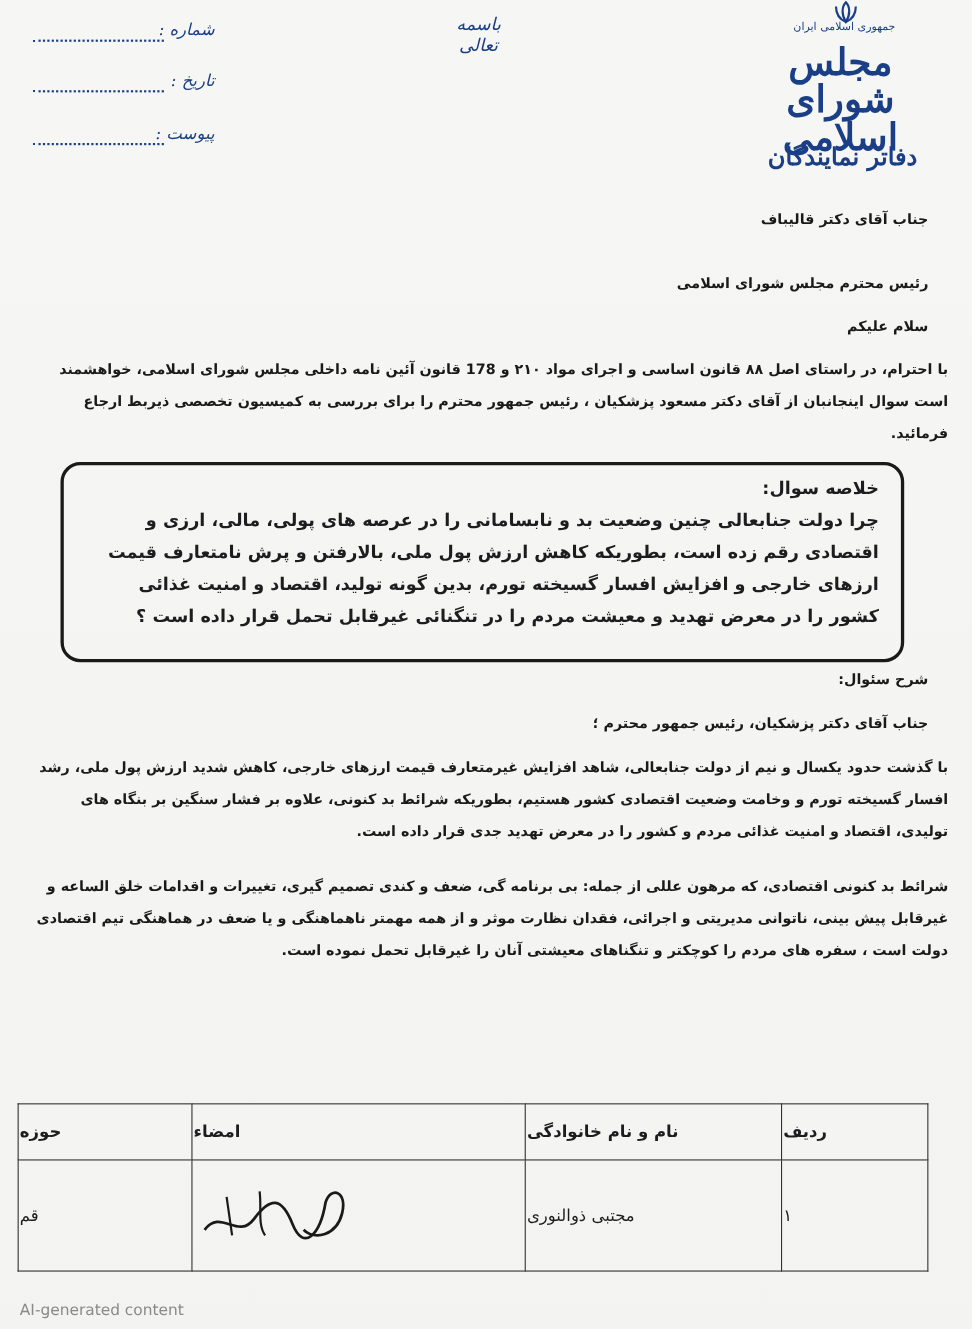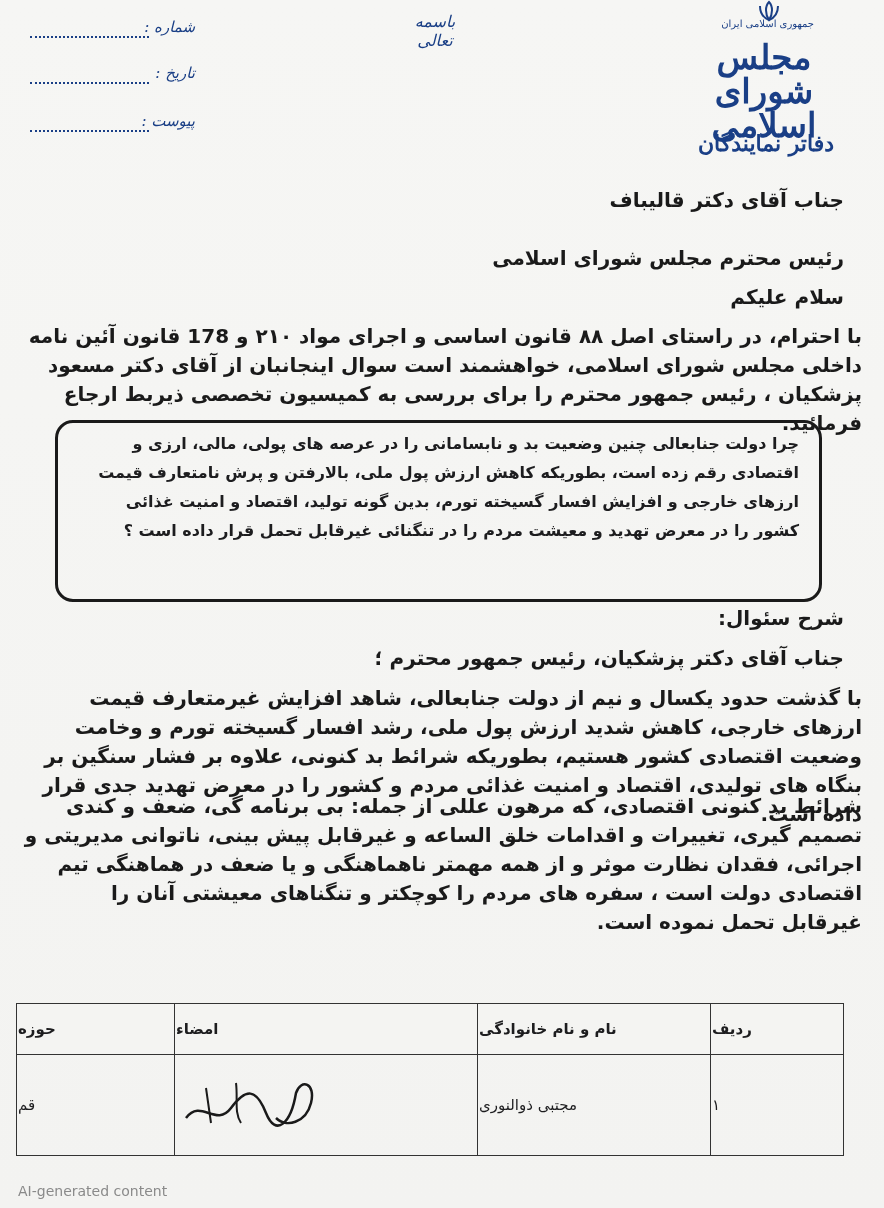--- a/index.html
+++ b/index.html
@@ -19,21 +19,21 @@
     
     .center-mark { position:absolute; left:400px; top:12px; width:70px; height:40px; color:#1a3f86; font-family:"DejaVu Serif", serif; font-style:italic; font-size:16px; text-align:center; }
 
     
     .crest { position:absolute; right:30px; top:0; width:175px; height:170px; direction:rtl; text-align:center; color:#1a3f86; }
     .crest .emblem { position:absolute; right:72px; top:0; width:26px; height:22px; }
     .crest .small { position:absolute; right:40px; top:18px; font-size:10px; font-family:"DejaVu Serif", serif; }
     .crest .big { position:absolute; right:5px; top:40px; font-size:34px; font-weight:bold; font-family:"DejaVu Serif", serif; letter-spacing:-1px; line-height:1; }
     .crest .sub { position:absolute; right:20px; top:130px; font-size:22px; font-weight:bold; font-family:"DejaVu Serif", serif; }
 
-    .text { position:absolute; right:40px; left:30px; direction:rtl; text-align:right; font-size:20px; line-height:29px; color:#1a1a1a; }
+    .text { position:absolute; right:40px; left:30px; direction:rtl; text-align:right; font-size:13px; line-height:29px; color:#1a1a1a; }
     .bold { font-weight:bold; }
 
     .summary-box {
       position:absolute; left:55px; right:62px; top:420px; height:182px;
       border:3px solid #1a1a1a; border-radius:18px; box-sizing:border-box;
       padding:6px 20px 0 20px; direction:rtl; text-align:right;
       font-size:16px; line-height:29px;
     }
 
     .watermark { position:absolute; left:296px; top:622px; font-size:30px; font-weight:bold; color:#e8541f; font-family:"DejaVu Sans", sans-serif; letter-spacing:-1px; }
@@ -77,20 +77,21 @@
     <div class="big">مجلس شورای اسلامی</div>
     <div class="sub">دفاتر نمایندگان</div>
   </div>
 
   <div class="text bold" style="top:186px;">جناب آقای دکتر قالیباف</div>
   <div class="text bold" style="top:244px;">رئیس محترم مجلس شورای اسلامی</div>
   <div class="text bold" style="top:283px;">سلام علیکم</div>
   <div class="text bold" style="top:322px; right:22px; left:24px;">با احترام، در راستای اصل ۸۸ قانون اساسی و اجرای مواد ۲۱۰ و 178 قانون آئین نامه داخلی مجلس شورای اسلامی، خواهشمند است سوال اینجانبان از آقای دکتر مسعود پزشکیان ، رئیس جمهور محترم را برای بررسی به کمیسیون تخصصی ذیربط ارجاع فرمائید.</div>
 
   <div class="summary-box">
+    <div class="bold">خلاصه سوال:</div>
     <div class="bold">چرا دولت جنابعالی چنین وضعیت بد و نابسامانی را در عرصه های پولی، مالی، ارزی و اقتصادی رقم زده است، بطوریکه کاهش ارزش پول ملی، بالارفتن و پرش نامتعارف قیمت ارزهای خارجی و افزایش افسار گسیخته تورم، بدین گونه تولید، اقتصاد و امنیت غذائی کشور را در معرض تهدید و معیشت مردم را در تنگنائی غیرقابل تحمل قرار داده است ؟</div>
   </div>
 
   <div class="text bold" style="top:604px;">شرح سئوال:</div>
   <div class="text bold" style="top:644px;">جناب آقای دکتر پزشکیان، رئیس جمهور محترم ؛</div>
   <div class="text bold" style="top:684px; right:22px; left:24px;">با گذشت حدود یکسال و نیم از دولت جنابعالی، شاهد افزایش غیرمتعارف قیمت ارزهای خارجی، کاهش شدید ارزش پول ملی، رشد افسار گسیخته تورم و وخامت وضعیت اقتصادی کشور هستیم، بطوریکه شرائط بد کنونی، علاوه بر فشار سنگین بر بنگاه های تولیدی، اقتصاد و امنیت غذائی مردم و کشور را در معرض تهدید جدی قرار داده است.</div>
   <div class="text bold" style="top:792px; right:22px; left:24px;">شرائط بد کنونی اقتصادی، که مرهون عللی از جمله: بی برنامه گی، ضعف و کندی تصمیم گیری، تغییرات و اقدامات خلق الساعه و غیرقابل پیش بینی، ناتوانی مدیریتی و اجرائی، فقدان نظارت موثر و از همه مهمتر ناهماهنگی و یا ضعف در هماهنگی تیم اقتصادی دولت است ، سفره های مردم را کوچکتر و تنگناهای معیشتی آنان را غیرقابل تحمل نموده است.</div>
 
   <table class="sig">
     <thead>

